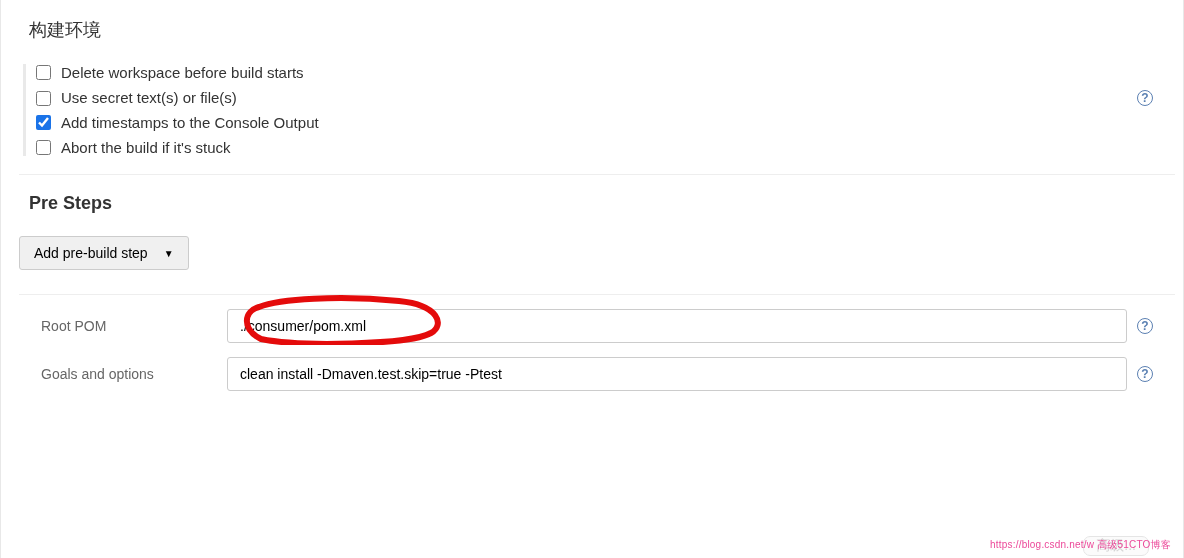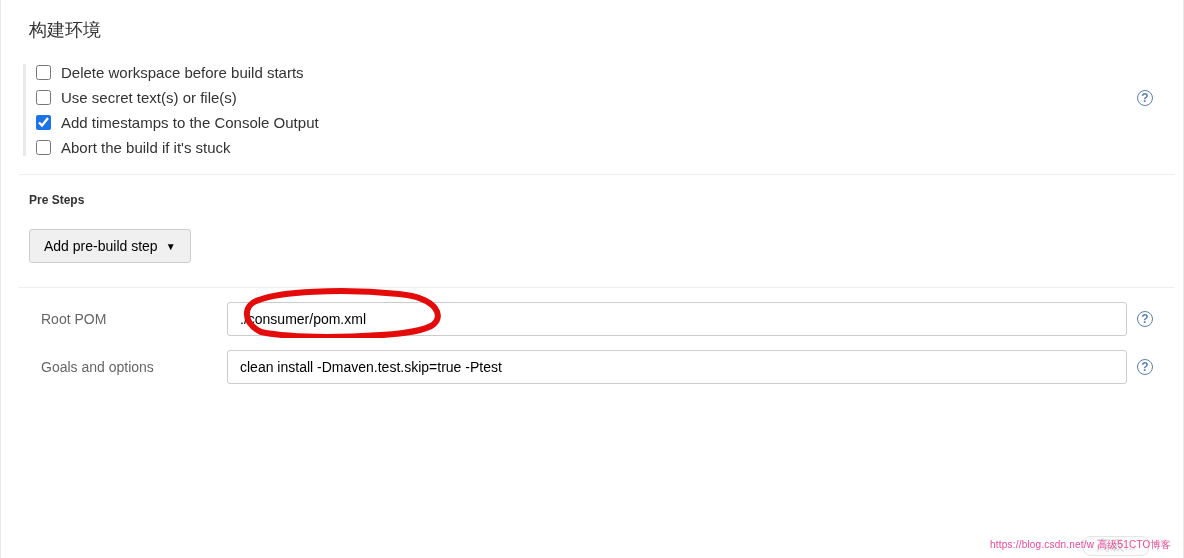--- a/index.html
+++ b/index.html
@@ -10,35 +10,34 @@
   font-size: 14px;
   width: 1184px;
   height: 558px;
   overflow: hidden;
 }
 .page { padding: 18px 8px 0 18px; border-left: 1px solid #e8e8e8; border-right: 1px solid #e8e8e8; min-height: 558px; position: relative; }
 .section-title { font-size: 18px; font-weight: normal; margin: 0 0 22px 10px; }
 .env-block { border-left: 3px solid #e9e9e9; padding-left: 10px; margin-left: 4px; margin-bottom: 18px; }
 .check-row { display: flex; align-items: center; margin: 8px 0; font-size: 15px; }
 .check-row input[type="checkbox"] { width: 15px; height: 15px; margin-right: 10px; accent-color: #1a73e8; }
-.help-row { display: flex; align-items: center; }
+.help-row { display: flex; align-items: flex-end; }
 .help-icon { margin-left: auto; margin-right: 22px; color: #5b80b2; background: #fff; border: 1.5px solid #5b80b2; border-radius: 50%; width: 16px; height: 16px; display: inline-flex; align-items: center; justify-content: center; font-size: 12px; font-weight: bold; cursor: pointer; }
 .hr { border: 0; border-top: 1px solid #eee; margin: 14px 0 14px 0; }
-.pre-steps-title { font-size: 12px; font-weight: bold; margin: 18px 0 22px 10px; }
+.pre-steps-title { font-size: 18px; font-weight: bold; margin: 18px 0 22px 10px; }
 .add-btn {
-  margin-left: 10px;
   background: #f0f0f0;
   border: 1px solid #ccc;
   border-radius: 3px;
   padding: 8px 14px;
   font-size: 14px;
   cursor: pointer;
   display: inline-flex;
   align-items: center;
-  gap: 8px;
+  gap: 16px;
 }
 .add-btn .caret { font-size: 10px; }
 .build-title { font-size: 22px; font-weight: bold; margin: 30px 0 22px 22px; }
 .field-row { display: flex; align-items: center; margin: 14px 0 14px 22px; position: relative; }
 .field-label { width: 186px; font-size: 14px; color: #666; }
 .field-input {
   flex: 1;
   height: 34px;
   border: 1px solid #ccc;
   border-radius: 3px;

